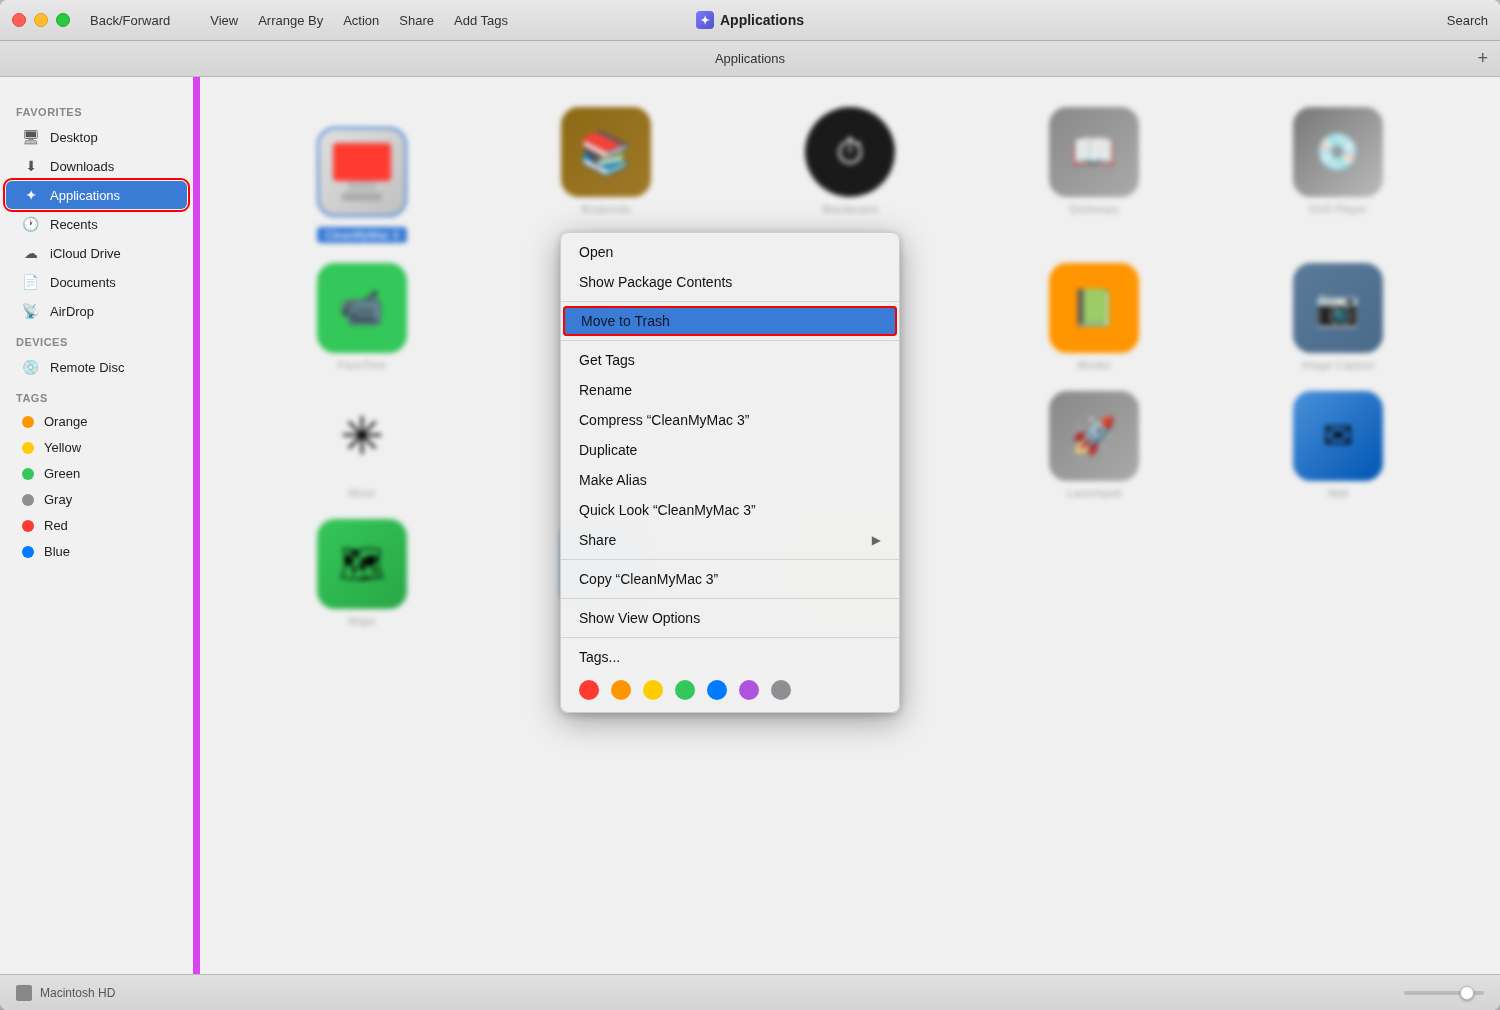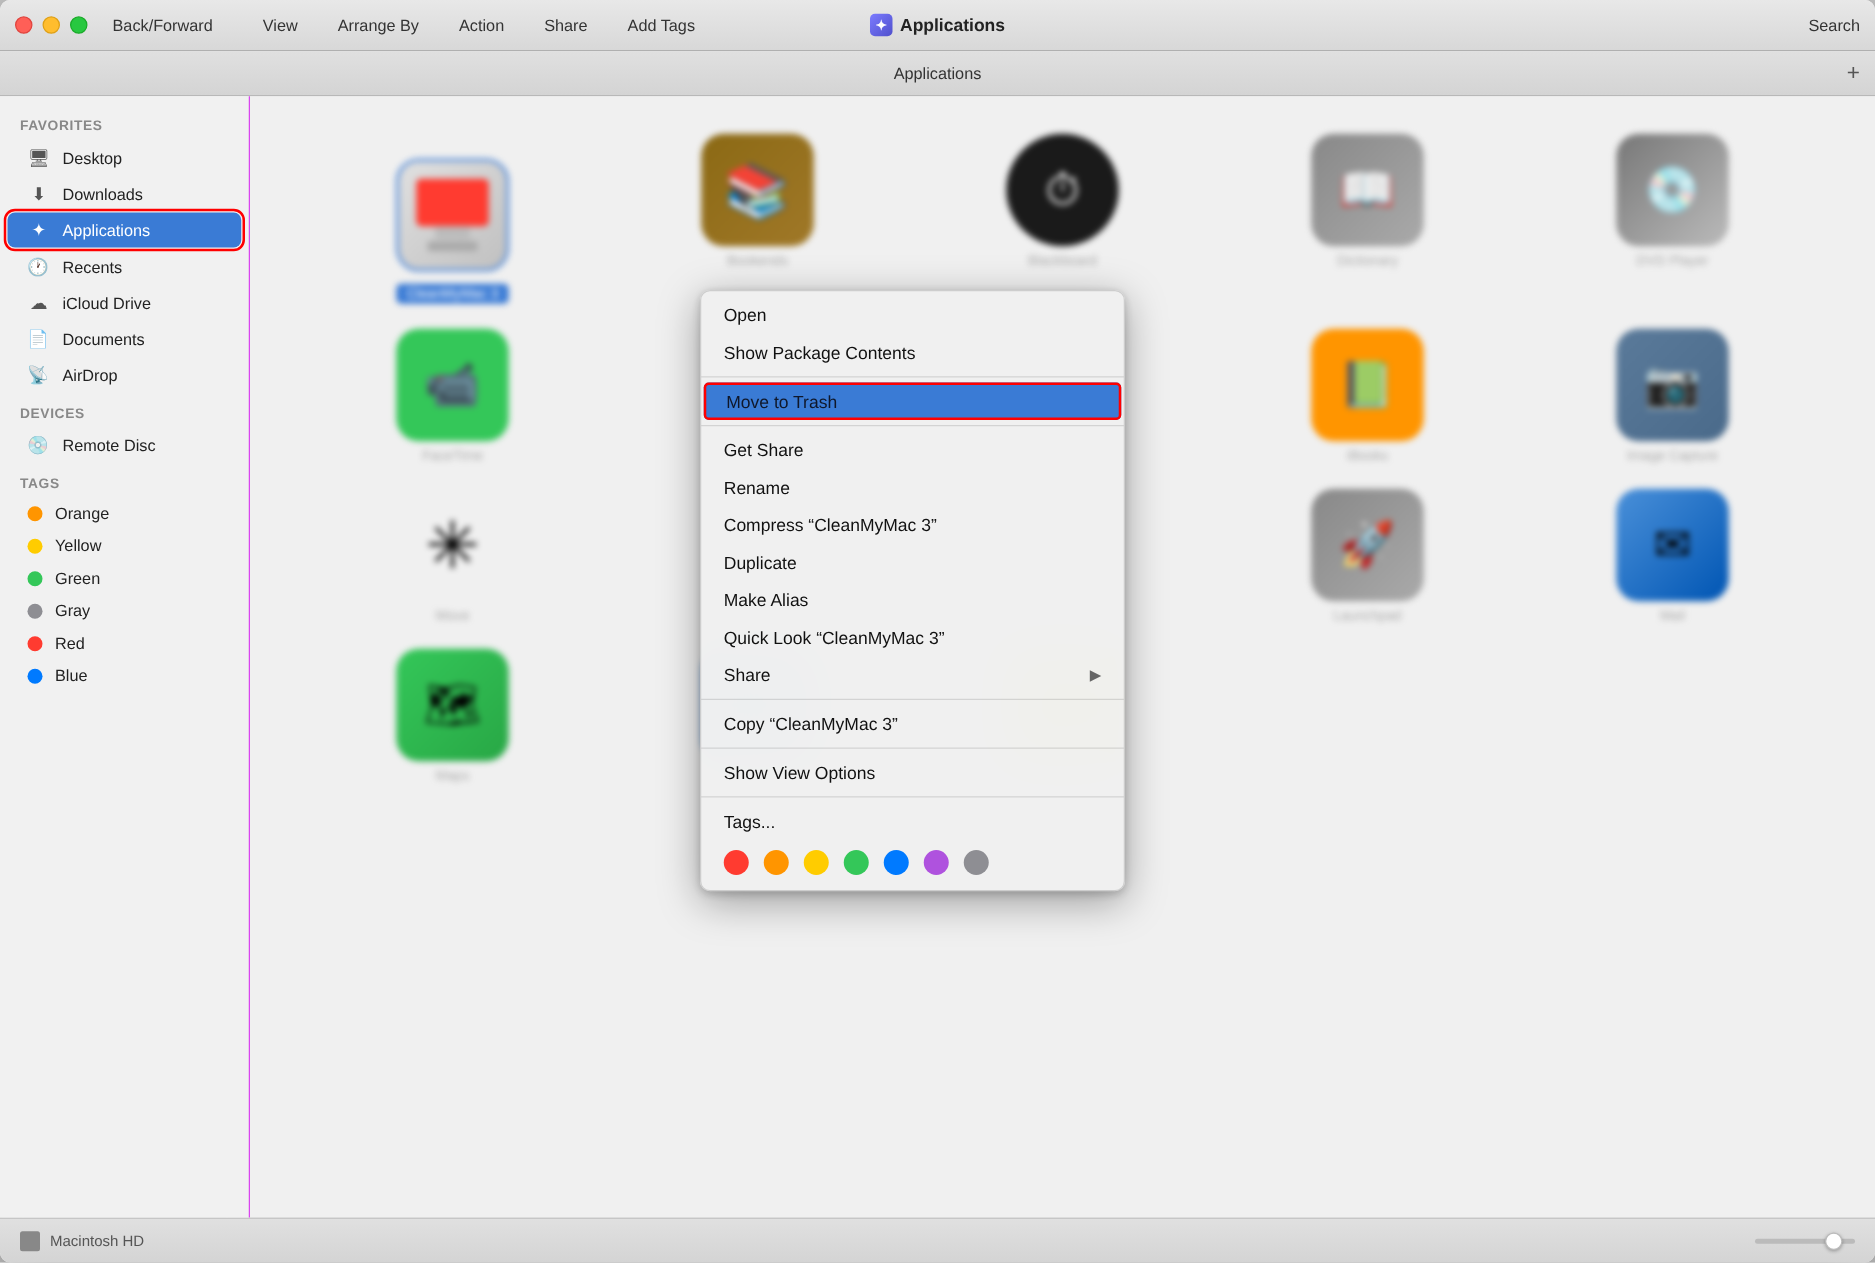--- a/index.html
+++ b/index.html
@@ -73,21 +73,21 @@
       background: linear-gradient(135deg, #7b7bff 0%, #5050cc 100%);
       border-radius: 4px;
       display: flex;
       align-items: center;
       justify-content: center;
       color: white;
       font-size: 11px;
     }
     .titlebar-menu {
       display: flex;
-      gap: 32px;
+      gap: 20px;
       margin-left: 40px;
       font-size: 13px;
       color: #333;
     }
     .titlebar-right {
       margin-left: auto;
       font-size: 13px;
       color: #333;
     }
 
@@ -119,22 +119,22 @@
     .main-area {
       display: flex;
       flex: 1;
       overflow: hidden;
     }
 
     
     .sidebar {
       width: 200px;
       background: rgba(240,240,240,0.95);
-      border-right: 1px solid #d946ef;
-      padding: 8px 0;
+      border-right: 7px solid #d946ef;
+      padding: 19px 0;
       overflow-y: auto;
       flex-shrink: 0;
       backdrop-filter: blur(10px);
     }
     .sidebar-section-title {
       font-size: 11px;
       font-weight: 700;
       color: #888;
       text-transform: uppercase;
       padding: 10px 16px 4px 16px;
@@ -483,21 +483,21 @@
           </div>
         </div>
       </div>
 
       <div class="context-menu">
         <div class="cm-item">Open</div>
         <div class="cm-item">Show Package Contents</div>
         <div class="cm-separator"></div>
         <div class="cm-item highlighted">Move to Trash</div>
         <div class="cm-separator"></div>
-        <div class="cm-item">Get Share</div>
+        <div class="cm-item">Get Tags</div>
         <div class="cm-item">Rename</div>
         <div class="cm-item">Compress “CleanMyMac 3”</div>
         <div class="cm-item">Duplicate</div>
         <div class="cm-item">Make Alias</div>
         <div class="cm-item">Quick Look “CleanMyMac 3”</div>
         <div class="cm-item">
           <span>Share</span>
           <span class="cm-arrow">▶</span>
         </div>
         <div class="cm-separator"></div>

